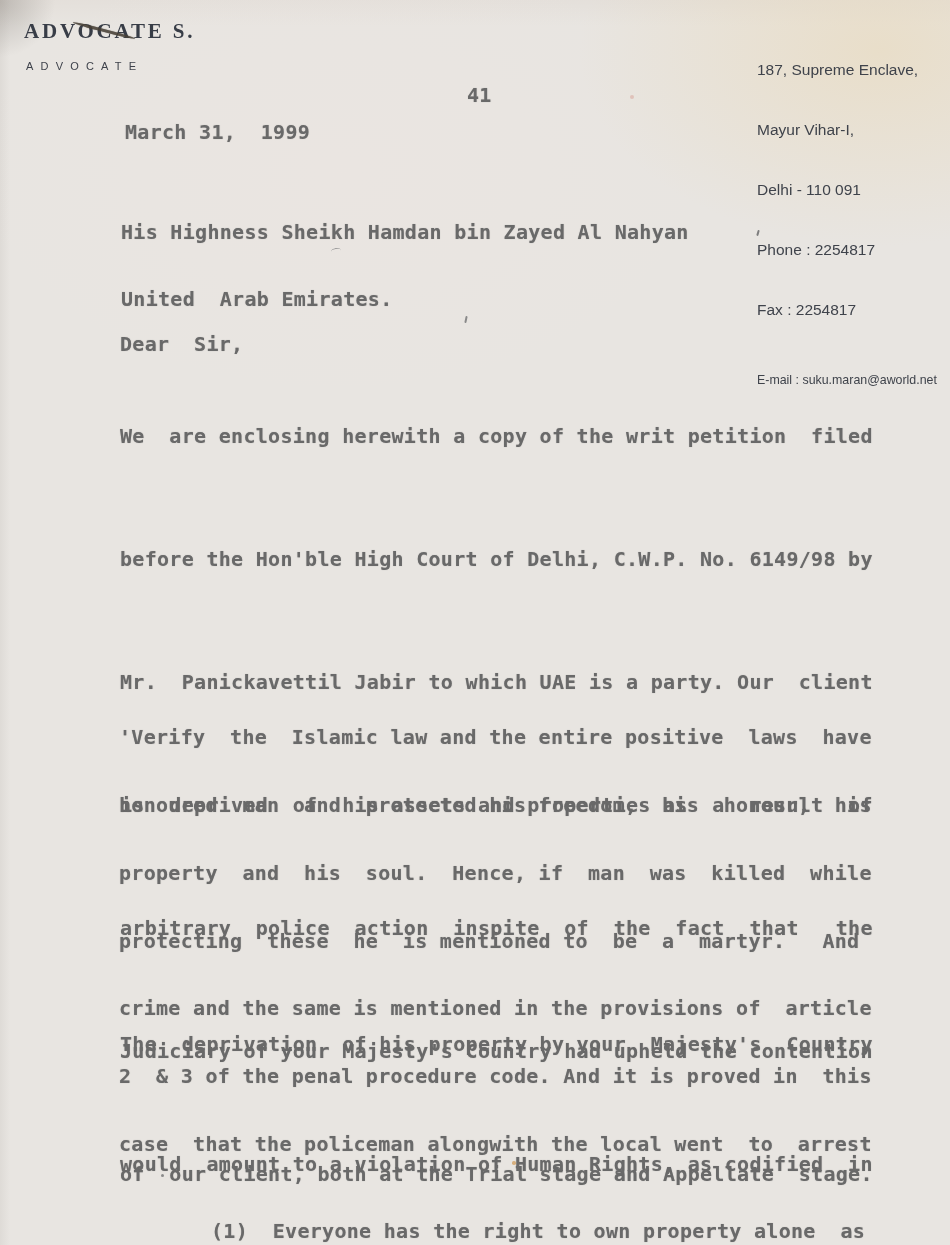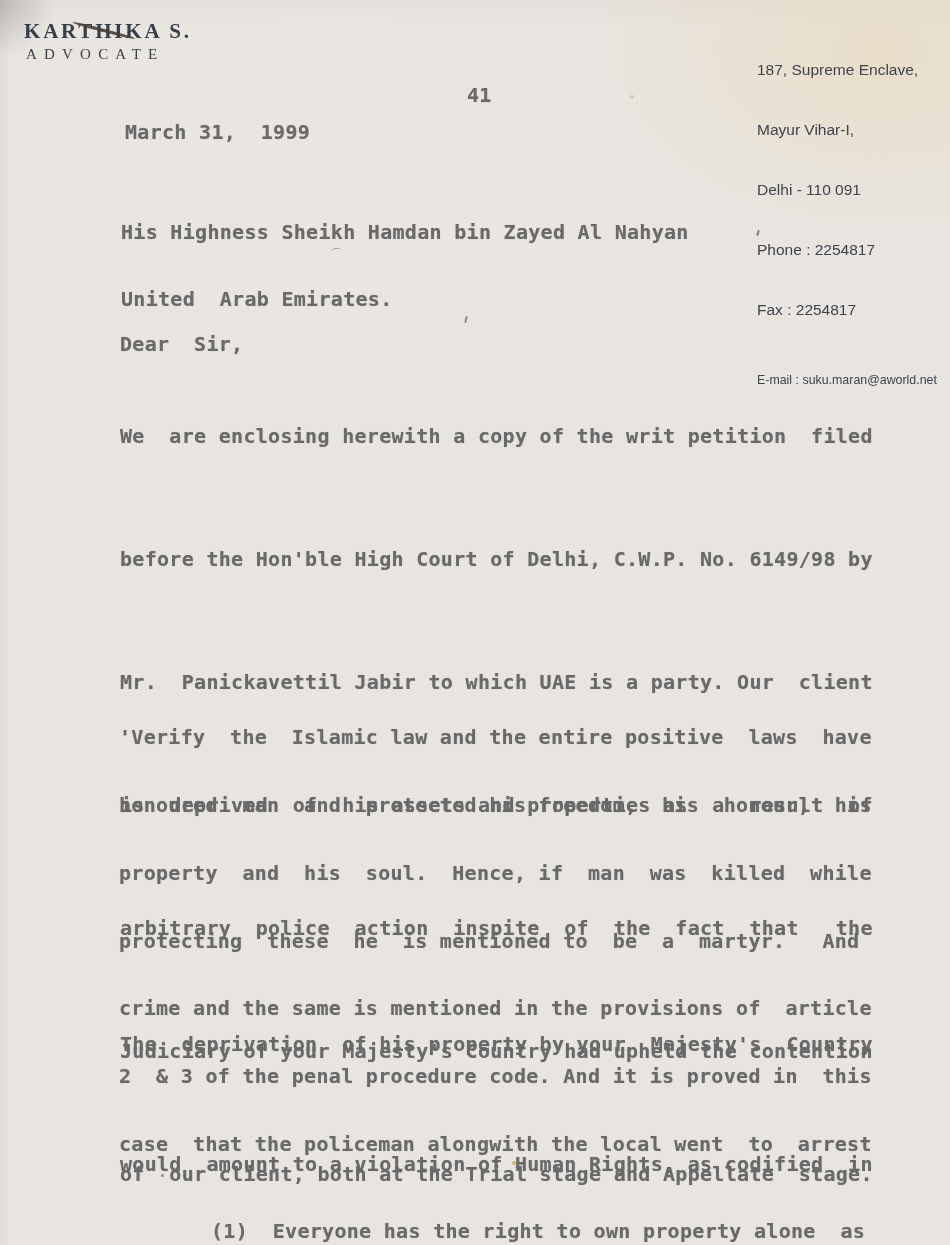--- a/index.html
+++ b/index.html
@@ -25,23 +25,23 @@
     text-shadow:0 0 1px rgba(104,104,104,0.45);
     font-weight:bold;
   }
   .mono div{white-space:pre;}
   .lh-name{
     position:absolute;left:24px;top:19px;
     font-family:"Liberation Serif", serif;
     font-weight:bold;font-size:21px;letter-spacing:2.8px;color:#383d47;
   }
   .lh-title{
-    position:absolute;left:26px;top:46px;
-    font-family:Liberation Serif, serif;
-    font-size:15px;letter-spacing:7.2px;color:#3e424b;
+    position:absolute;left:26px;top:60px;
+    font-family:Liberation Sans, sans-serif;
+    font-size:11px;letter-spacing:7.2px;color:#3e424b;
   }
   .pen-stroke{
     position:absolute;left:73px;top:21px;width:64px;height:3.2px;
     background:#474036;opacity:0.88;border-radius:45%/55%;
     transform:rotate(14.5deg);transform-origin:left center;
     box-shadow:0 0 1px rgba(70,64,54,0.7);
   }
   .sender{
     position:absolute;left:757px;top:20px;
     font-family:Liberation Sans, sans-serif;
@@ -62,21 +62,21 @@
   .a-comma{left:757px;top:230px;width:2.2px;height:6px;background:#7e7e7e;transform:rotate(16deg);border-radius:1px;}
   .a-dot{left:161px;top:1174px;width:3px;height:3px;background:#8b8b8b;border-radius:50%;}
   .a-orange{left:512px;top:1161px;width:3.5px;height:3.5px;background:rgba(203,138,58,0.6);border-radius:50%;}
   .a-pink{left:630px;top:95px;width:4px;height:4px;background:rgba(212,152,142,0.45);border-radius:50%;}
 </style>
 </head>
 <body>
 
 <div class="page">
 
-  <div class="lh-name">KARTHIKA S.</div>
+  <div class="lh-name">ADVOCATE S.</div>
   <div class="pen-stroke"></div>
   <div class="lh-title">ADVOCATE</div>
 
   <div class="sender">
     <div>187, Supreme Enclave,</div>
     <div>Mayur Vihar-I,</div>
     <div>Delhi - 110 091</div>
     <div>Phone : 2254817</div>
     <div>Fax : 2254817</div>
     <div class="email">E-mail : suku.maran@aworld.net</div>

